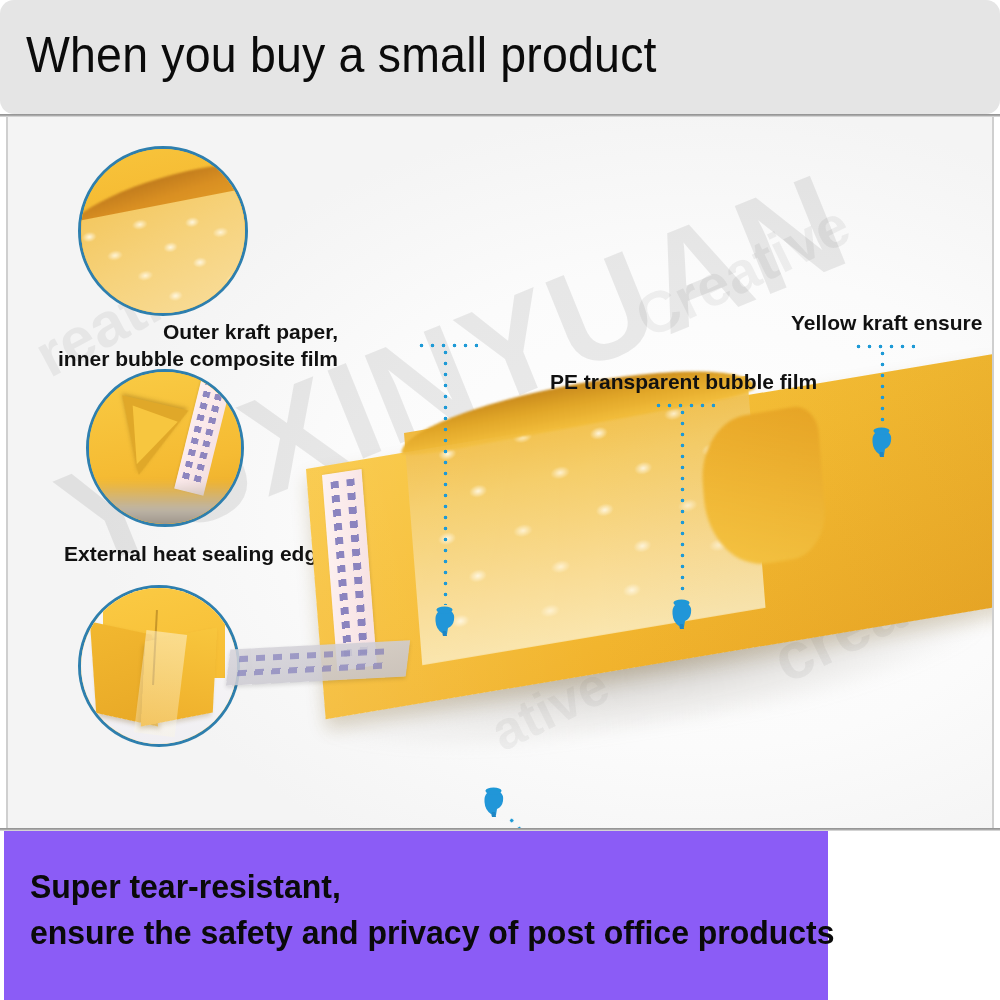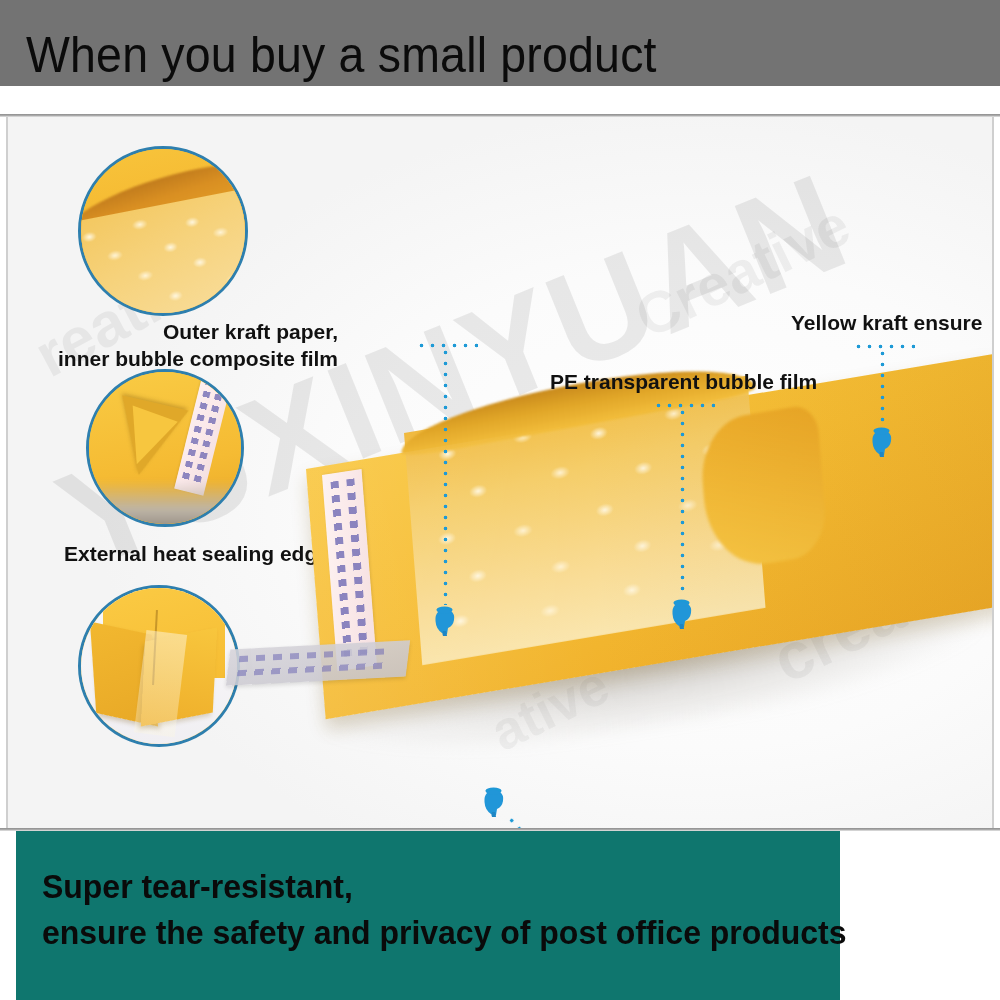--- a/index.html
+++ b/index.html
@@ -10,22 +10,23 @@
     background: #ffffff;
     font-family: "Liberation Sans", sans-serif;
     overflow: hidden;
     position: relative;
   }
 
   
   .header {
     position: absolute;
     left: 0; top: 0;
-    width: 1000px; height: 86px;
-    background: #737373;
+    width: 1000px; height: 114px;
+    background: #e5e5e5;
+    border-radius: 14px;
   }
   .header-title {
     position: absolute;
     left: 26px; top: 26px;
     font-size: 50px;
     font-weight: 400;
     color: #0b0b0b;
     letter-spacing: 0.2px;
     white-space: nowrap;
     font-family: "Liberation Sans", sans-serif;
@@ -445,23 +446,23 @@
 
   
   .divider-bottom {
     position: absolute;
     left: 0; top: 828px;
     width: 1000px; height: 3px;
     background: linear-gradient(to bottom, #8d8d8d 0%, #a9a9a9 50%, #e8e8e8 100%);
   }
   .footer {
     position: absolute;
-    left: 16px; top: 831px;
+    left: 4px; top: 831px;
     width: 824px; height: 169px;
-    background: #0f766e;
+    background: #8b5cf6;
   }
   .footer-line {
     position: absolute;
     left: 26px;
     font-size: 34px;
     font-weight: 700;
     color: #0a0a0a;
     white-space: nowrap;
     font-family: "Liberation Sans", sans-serif;
     transform: scaleX(0.94);

